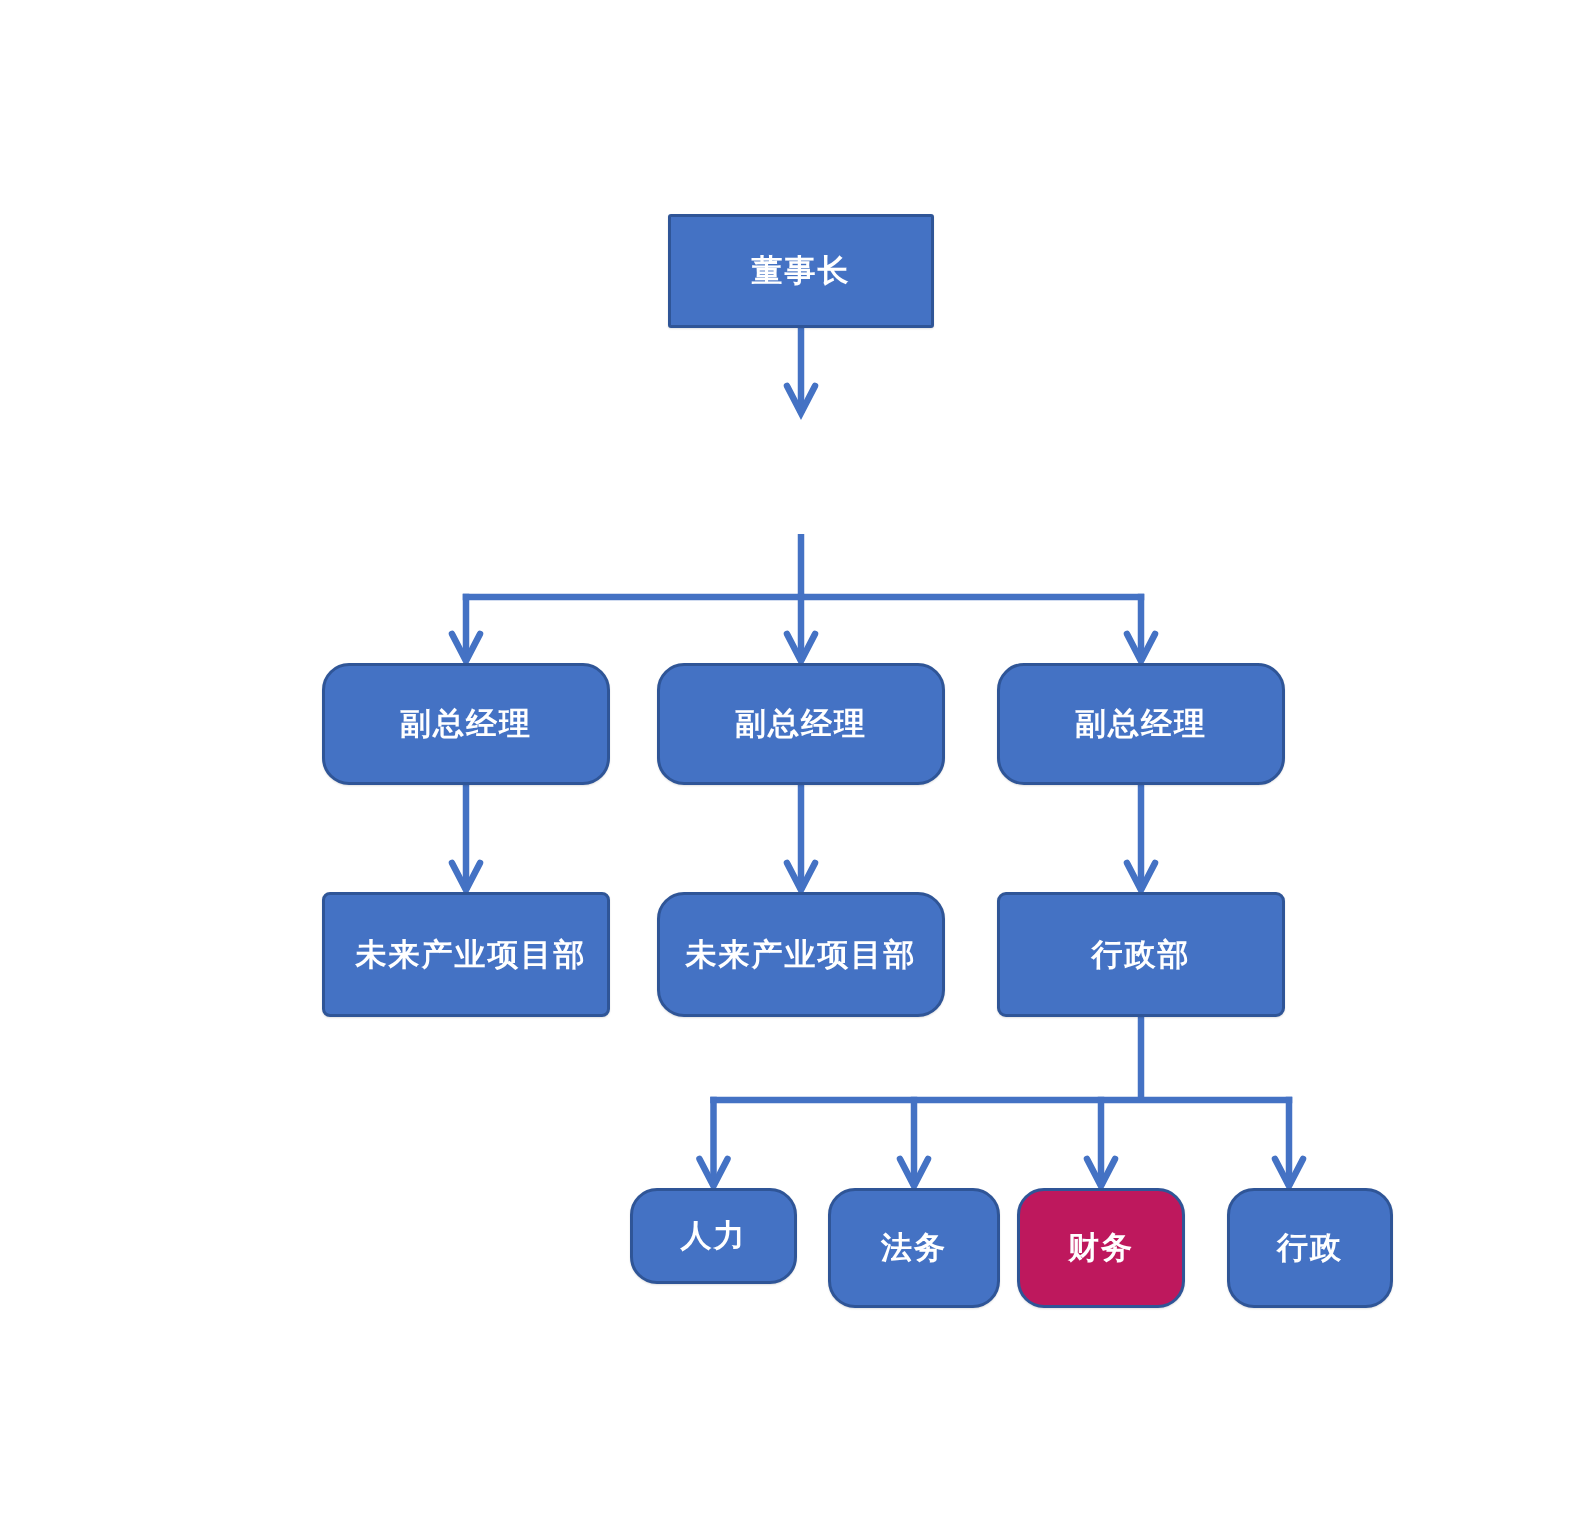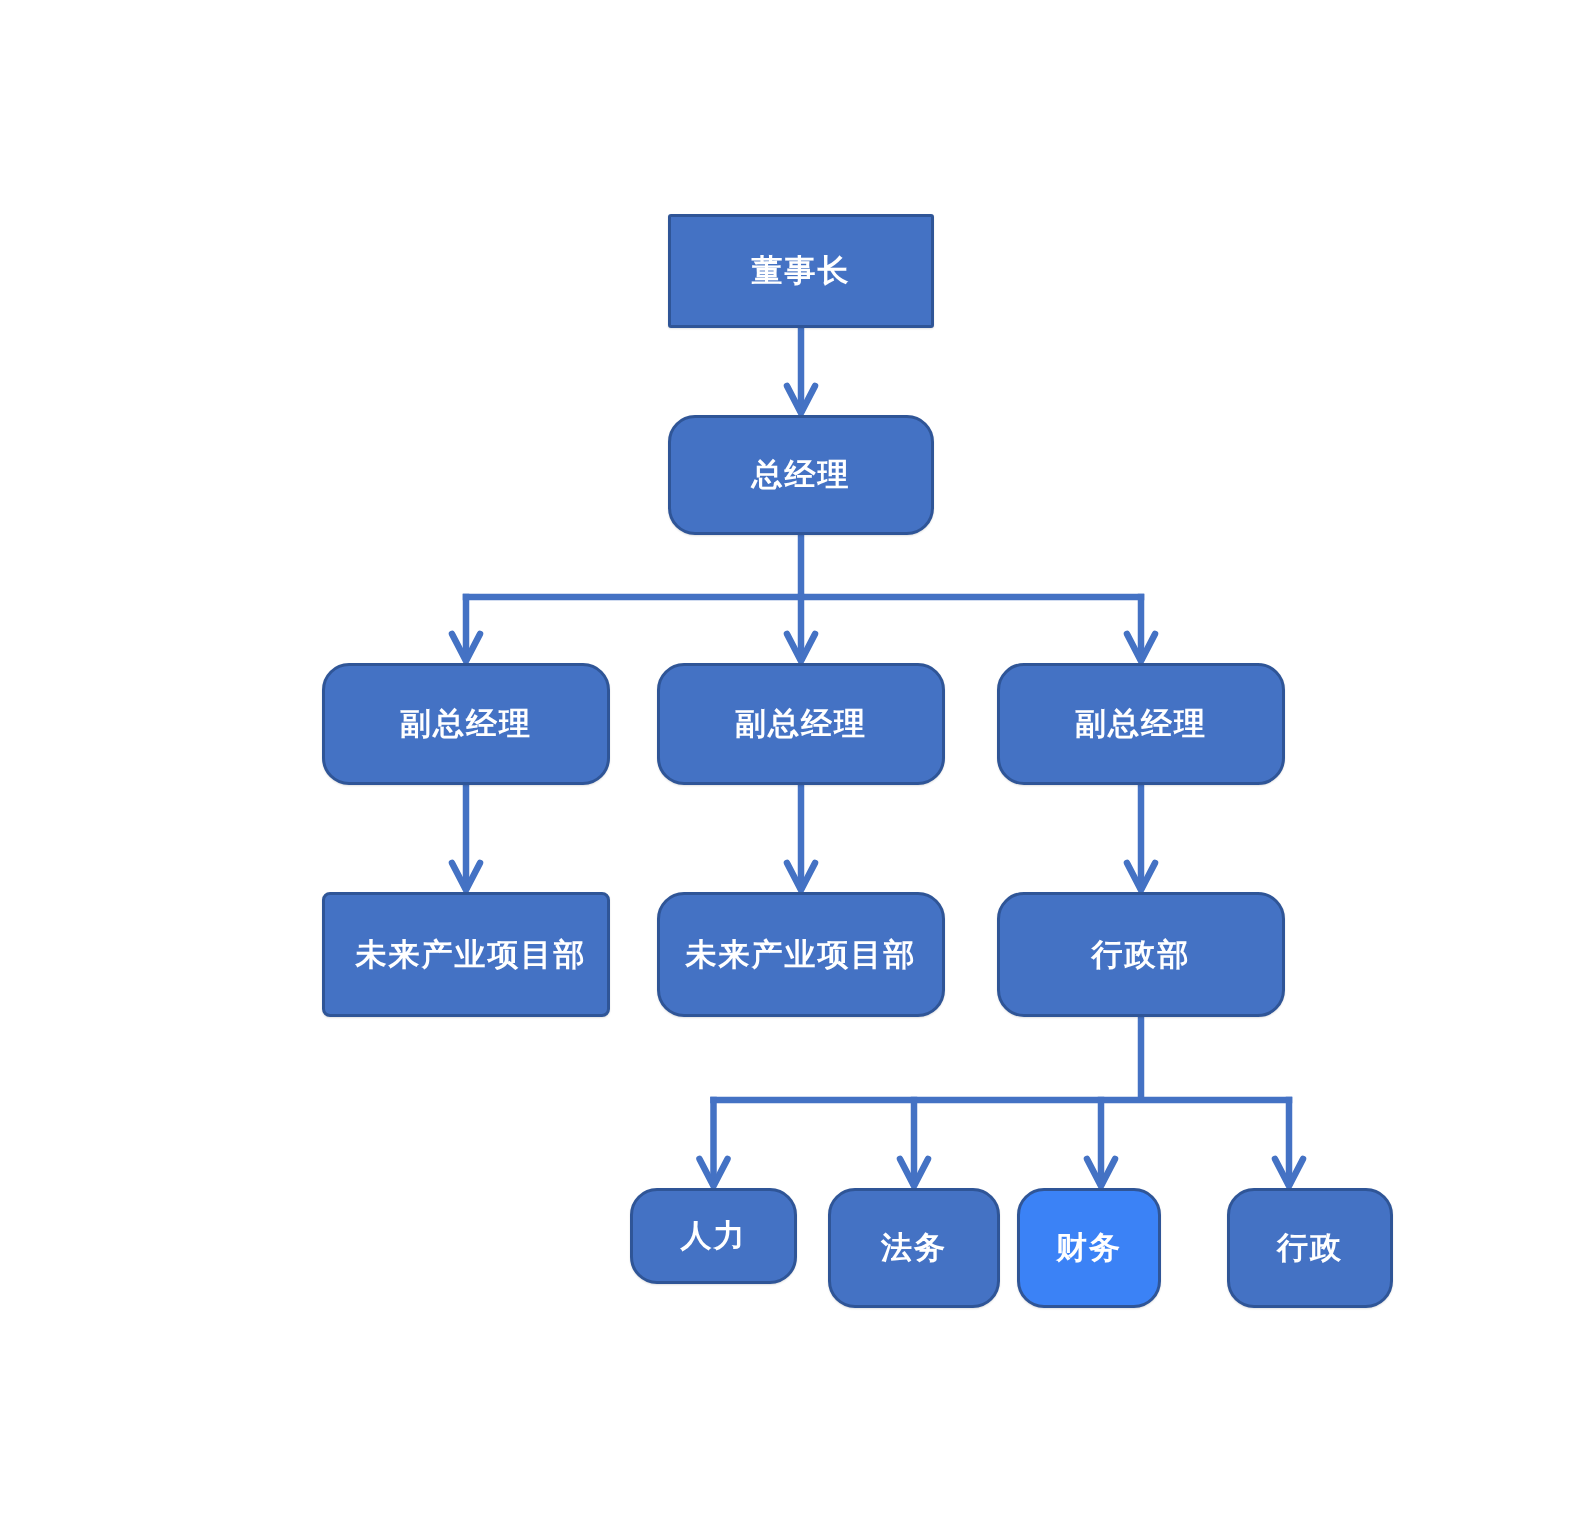--- a/index.html
+++ b/index.html
@@ -72,25 +72,24 @@
       <path d="M 699.5 1159 L 713.5 1186 L 727.5 1159" fill="none" stroke="#4472C4" stroke-width="6.5" stroke-linecap="round" stroke-linejoin="miter"></path>
       <path d="M 914 1096.75 L 914 1186" fill="none" stroke="#4472C4" stroke-width="6.5" stroke-linecap="butt"></path>
       <path d="M 900 1159 L 914 1186 L 928 1159" fill="none" stroke="#4472C4" stroke-width="6.5" stroke-linecap="round" stroke-linejoin="miter"></path>
       <path d="M 1101 1096.75 L 1101 1186" fill="none" stroke="#4472C4" stroke-width="6.5" stroke-linecap="butt"></path>
       <path d="M 1087 1159 L 1101 1186 L 1115 1159" fill="none" stroke="#4472C4" stroke-width="6.5" stroke-linecap="round" stroke-linejoin="miter"></path>
       <path d="M 1289 1096.75 L 1289 1186" fill="none" stroke="#4472C4" stroke-width="6.5" stroke-linecap="butt"></path>
       <path d="M 1275 1159 L 1289 1186 L 1303 1159" fill="none" stroke="#4472C4" stroke-width="6.5" stroke-linecap="round" stroke-linejoin="miter"></path>
     </svg>
   <div id="nodes-layer">
       <div class="org-node" style="left: 668px; top: 214px; width: 266px; height: 114px; background: rgb(68, 114, 196); border-color: rgb(47, 85, 151); color: rgb(255, 255, 255); border-radius: 3px;">董事长</div>
-      <div class="org-node" style="left: 668px; top: 415px; width: 266px; height: 120px; background: rgb(68, 114, 196); border-color: rgb(47, 85, 151); color: rgb(255, 255, 255); border-radius: 27px;">总经理</div>
       <div class="org-node" style="left: 322px; top: 663px; width: 288px; height: 122px; background: rgb(68, 114, 196); border-color: rgb(47, 85, 151); color: rgb(255, 255, 255); border-radius: 27px;">副总经理</div>
       <div class="org-node" style="left: 657px; top: 663px; width: 288px; height: 122px; background: rgb(68, 114, 196); border-color: rgb(47, 85, 151); color: rgb(255, 255, 255); border-radius: 27px;">副总经理</div>
       <div class="org-node" style="left: 997px; top: 663px; width: 288px; height: 122px; background: rgb(68, 114, 196); border-color: rgb(47, 85, 151); color: rgb(255, 255, 255); border-radius: 27px;">副总经理</div>
       <div class="org-node" style="left: 322px; top: 892px; width: 288px; height: 125px; background: rgb(68, 114, 196); border-color: rgb(47, 85, 151); color: rgb(255, 255, 255); border-radius: 8px; padding-left: 10px;">未来产业项目部</div>
       <div class="org-node" style="left: 657px; top: 892px; width: 288px; height: 125px; background: rgb(68, 114, 196); border-color: rgb(47, 85, 151); color: rgb(255, 255, 255); border-radius: 27px;">未来产业项目部</div>
-      <div class="org-node" style="left: 997px; top: 892px; width: 288px; height: 125px; background: rgb(68, 114, 196); border-color: rgb(47, 85, 151); color: rgb(255, 255, 255); border-radius: 27px;">行政部</div>
+      <div class="org-node" style="left: 997px; top: 892px; width: 288px; height: 125px; background: rgb(68, 114, 196); border-color: rgb(47, 85, 151); color: rgb(255, 255, 255); border-radius: 9px;">行政部</div>
       <div class="org-node" style="left: 630px; top: 1188px; width: 167px; height: 96px; background: rgb(68, 114, 196); border-color: rgb(47, 85, 151); color: rgb(255, 255, 255); border-radius: 27px;">人力</div>
       <div class="org-node" style="left: 828px; top: 1188px; width: 172px; height: 120px; background: rgb(68, 114, 196); border-color: rgb(47, 85, 151); color: rgb(255, 255, 255); border-radius: 27px;">法务</div>
-      <div class="org-node" style="left: 1017px; top: 1188px; width: 144px; height: 120px; background: #3b82f6; border-color: rgb(47, 85, 151); color: rgb(255, 255, 255); border-radius: 27px;">财务</div>
+      <div class="org-node" style="left: 1017px; top: 1188px; width: 168px; height: 120px; background: #be185d; border-color: rgb(47, 85, 151); color: rgb(255, 255, 255); border-radius: 27px;">财务</div>
       <div class="org-node" style="left: 1206px; top: 1188px; width: 166px; height: 120px; background: rgb(68, 114, 196); border-color: rgb(47, 85, 151); color: rgb(255, 255, 255); border-radius: 27px; margin-left: 21px;">行政</div>
     </div>
 </div>
 
 </body></html>

